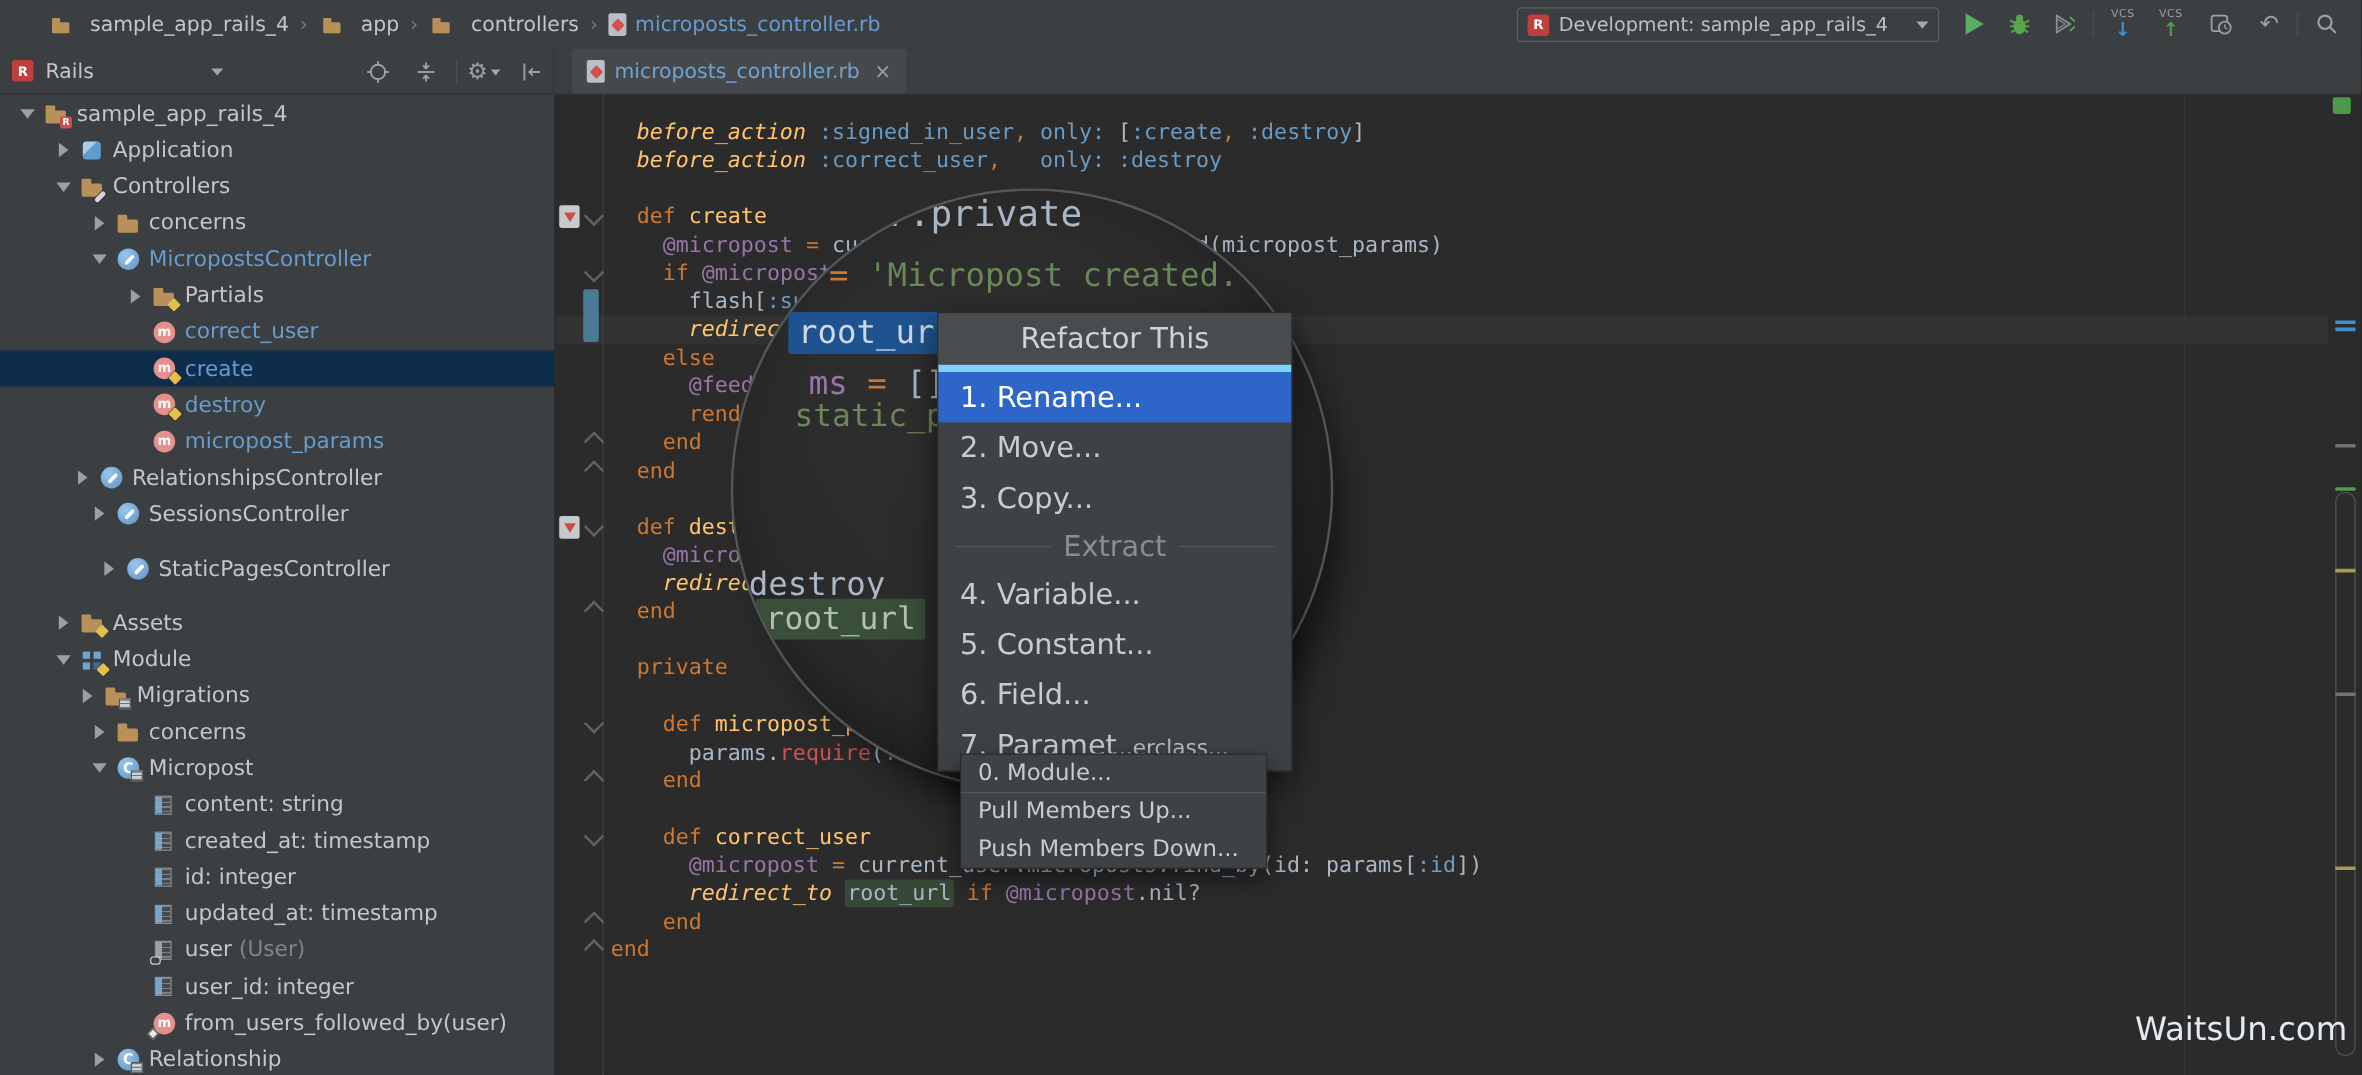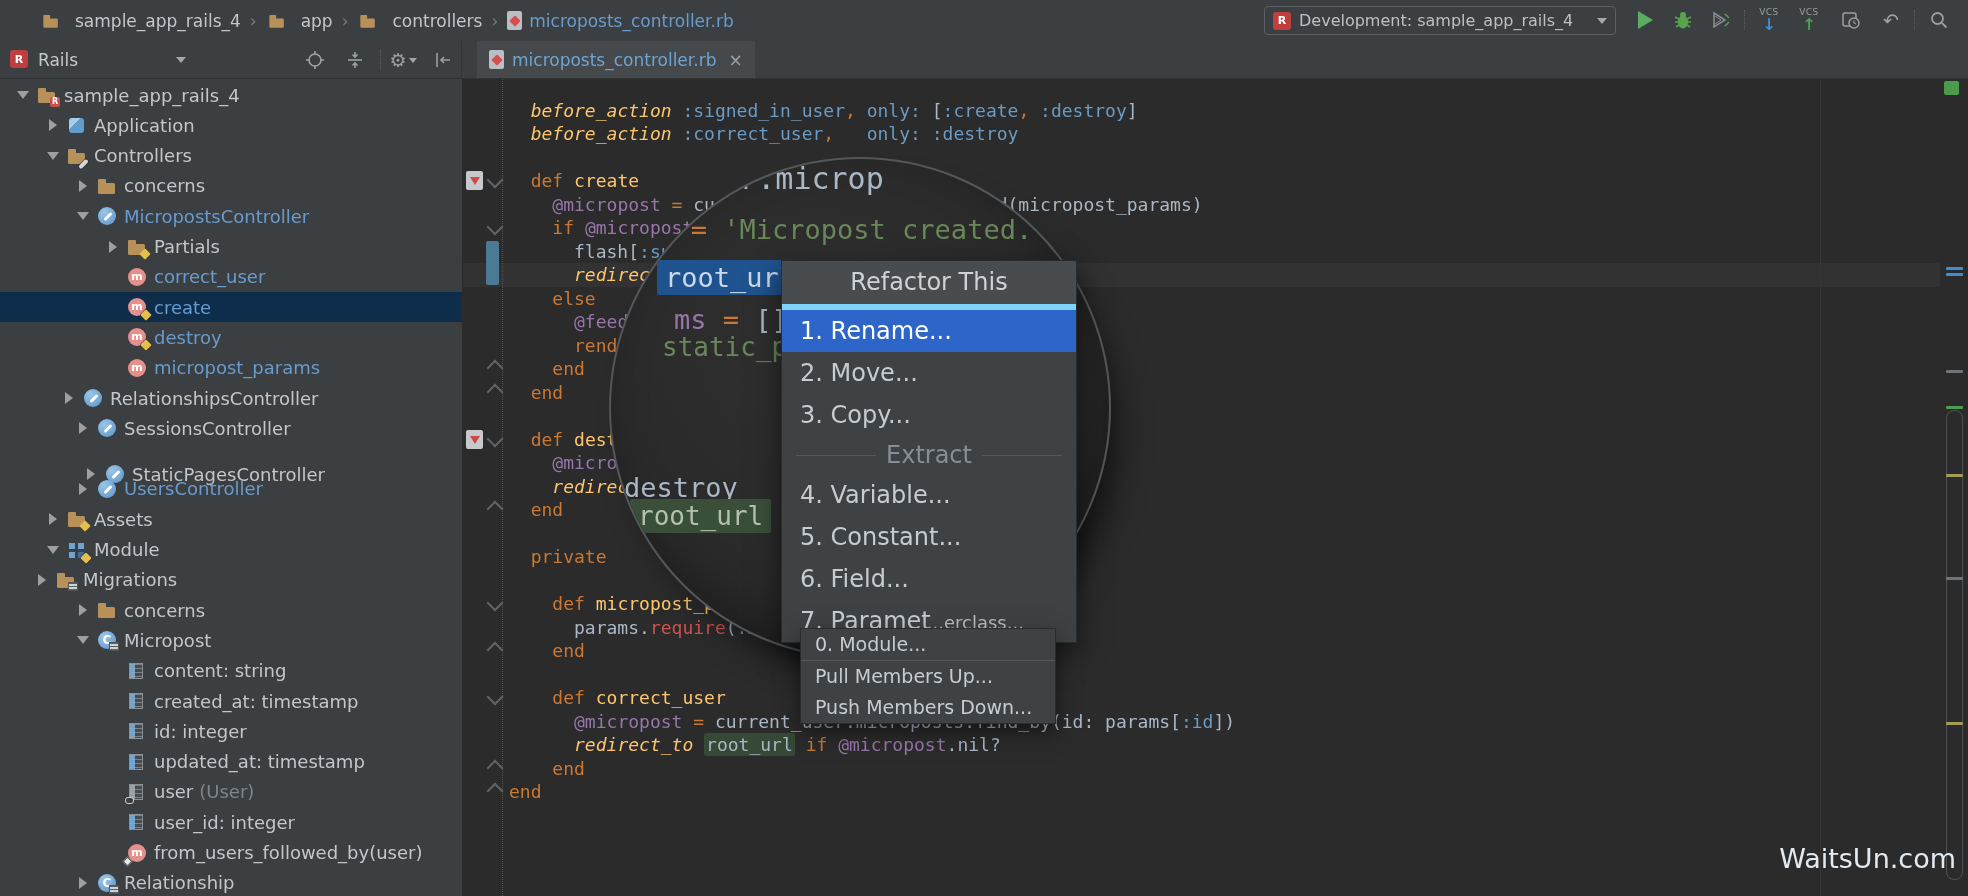--- a/index.html
+++ b/index.html
@@ -333,46 +333,39 @@
         <span class="tic i-controller"></span>
         <span>SessionsController</span>
       </div>
       <div class="trow" style="top: 380px; padding-left: 42px; margin-left: 36px;">
         <span class="arr">
           <span class="arr-r"></span>
         </span>
         <span class="tic i-controller"></span>
         <span>StaticPagesController</span>
       </div>
-      <div class="trow blue" style="top: 394.9px; padding-left: 70px;">
-        <span class="arr">
-          <span class="arr-r"></span>
-        </span>
-        <span class="tic i-controller"></span>
-        <span>UsersController</span>
-      </div>
       <div class="trow" style="top: 425.2px; padding-left: 40px;">
         <span class="arr">
           <span class="arr-r"></span>
         </span>
         <span class="tic i-folder-partial">
           <span class="badge b-part"></span>
         </span>
         <span>Assets</span>
       </div>
       <div class="trow" style="top: 455.5px; padding-left: 40px;">
         <span class="arr">
           <span class="arr-d"></span>
         </span>
         <span class="tic i-models">
           <span class="badge b-diam"></span>
         </span>
         <span>Module</span>
       </div>
-      <div class="trow" style="top: 485.8px; padding-left: 29px;">
+      <div class="trow" style="top: 485.8px; padding-left: 60px;">
         <span class="arr">
           <span class="arr-r"></span>
         </span>
         <span class="tic i-folder-migration">
           <span class="badge b-grid"></span>
         </span>
         <span>Migrations</span>
       </div>
       <div class="trow" style="top: 516.1px; padding-left: 70px;">
         <span class="arr">
@@ -488,21 +481,21 @@
         <div class="cl" style="top: 583.5px;"></div>
         <div class="cl" style="top: 607px;"><span class="p">    </span><span class="k">def</span><span class="p"> </span><span class="m">correct_user</span></div>
         <div class="cl" style="top: 630.5px;"><span class="p">      </span><span class="iv">@micropost</span><span class="p"> </span><span class="k">=</span><span class="p"> current_user.microposts.find_by(id: params[</span><span class="s">:id</span><span class="p">])</span></div>
         <div class="cl" style="top: 654px;"><span class="p">      </span><span class="mi">redirect_to</span><span class="p"> </span><span class="oc">root_url</span><span class="p"> </span><span class="k">if</span><span class="p"> </span><span class="iv">@micropost</span><span class="p">.nil?</span></div>
         <div class="cl" style="top: 677.5px;"><span class="p">    </span><span class="k">end</span></div>
         <div class="cl" style="top: 701px;"><span class="k">end</span></div>
       </div>
   </div>
 
   <div id="loupe">
-      <div class="frag" style="left: 56px; top: 2px; font-size: 30px;"><span class="p">_user.microp</span></div>
+      <div class="frag" style="left: 56px; top: 2px; font-size: 30px;"><span class="p">_user.private</span></div>
       <div class="frag" style="left: 31px; top: 55px; font-size: 27px;"><span class="p">s] </span><span class="k">= </span><span class="st">'Micropost created.</span></div>
       <div class="frag" style="left: 46px; top: 103px; font-size: 27px;"><span class="selbox">root_url</span></div>
       <div class="frag" style="left: 63px; top: 145px; font-size: 27px;"><span class="iv">ms</span><span class="p"> </span><span class="k">=</span><span class="p"> []</span></div>
       <div class="frag" style="left: 51px; top: 173px; font-size: 26px;"><span class="st">static_pages</span></div>
       <div class="frag" style="left: 13px; top: 313px; font-size: 27px;"><span class="p">destroy</span></div>
       <div class="frag" style="left: 19px; top: 342px; font-size: 26px;"><span class="ocb">root_url</span></div>
     </div>
 
   <div id="menu-big">
     <div class="hdr">Refactor This</div>

